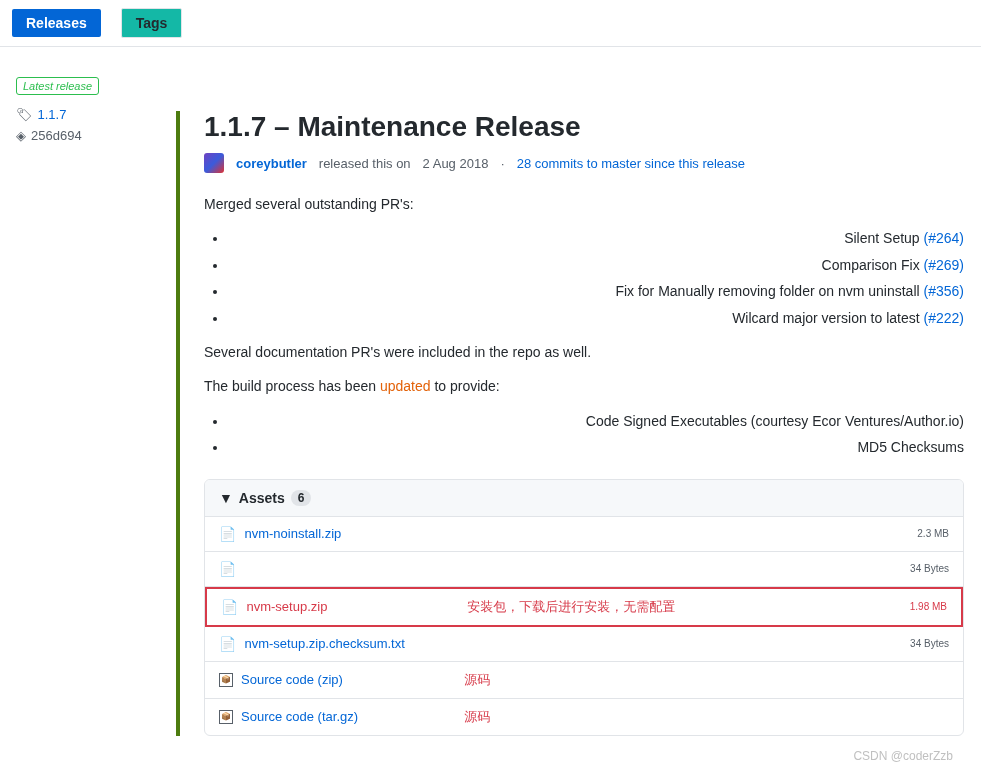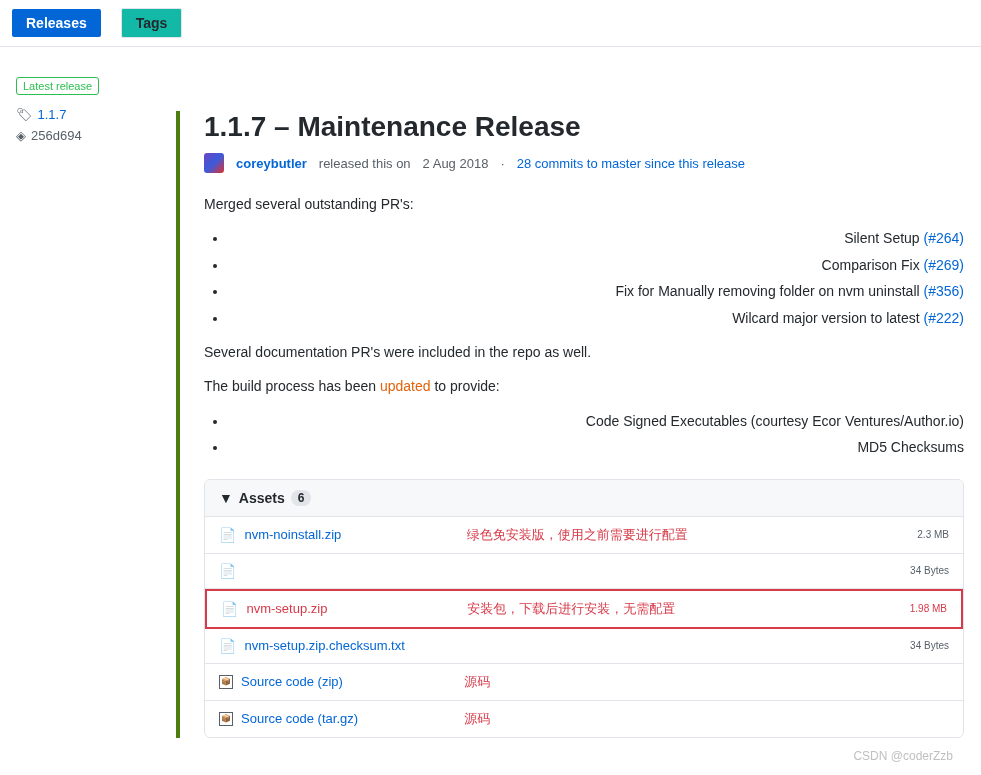--- a/index.html
+++ b/index.html
@@ -9,21 +9,21 @@
     .header-tabs { display: flex; align-items: center; padding: 8px 12px; border-bottom: 1px solid #e1e4e8; background: #fff; }
     .tab-btn { padding: 6px 14px; border-radius: 2px; font-size: 14px; font-weight: 600; cursor: pointer; border: none; }
     .tab-btn.active { background: #0366d6; color: #fff; }
     .tab-btn.inactive { background: #14b8a6; color: #24292e; border: 1px solid #e1e4e8; margin-left: 20px; }
     
     
     .main-container { display: flex; padding: 20px 16px; max-width: 980px; }
     
     
     .sidebar { width: 160px; flex-shrink: 0; padding-top: 10px; }
-    .latest-release-badge { display: inline-block; border: 1px solid #2cbe4e; color: #2cbe4e; font-size: 11px; padding: 2px 6px; border-radius: 3px; margin-bottom: 12px; }
+    .latest-release-badge { display: inline-block; border: 1px solid #2cbe4e; color: #2cbe4e; font-size: 11px; padding: 2px 6px; border-radius: 3px; margin-bottom: 12px; font-style: italic; }
     .sidebar-version { display: flex; align-items: center; gap: 5px; color: #0366d6; font-size: 13px; margin-bottom: 6px; }
     .sidebar-commit { display: flex; align-items: center; gap: 5px; color: #586069; font-size: 13px; }
     .tag-icon, .commit-icon { font-size: 13px; color: #586069; }
     
     
     .content { flex: 1; padding-left: 24px; border-left: 4px solid #4d7c0f; margin-top: 44px; }
     .release-title { font-size: 28px; font-weight: 600; color: #24292e; margin-bottom: 10px; }
     .release-meta { display: flex; align-items: center; gap: 12px; font-size: 13px; color: #586069; margin-bottom: 20px; }
     .release-meta .username { color: #0366d6; font-weight: 600; }
     .release-meta .commits-link { color: #0366d6; }
@@ -125,21 +125,20 @@
     <div class="assets-section">
       <div class="assets-header">
         <span>▼</span>
         <span>Assets</span>
         <span class="assets-count">6</span>
       </div>
 
       <div class="asset-row">
         <span class="asset-icon">📄</span>
         <a class="asset-name" href="#" style="color:#0366d6; text-decoration:none;">nvm-noinstall.zip</a>
-        <span class="asset-annotation" style="color:#d73a49;">绿色免安装版，使用之前需要进行配置</span>
         <span class="asset-size">2.3 MB</span>
       </div>
 
       <div class="asset-row">
         <span class="asset-icon">📄</span>
         <span class="asset-annotation"></span>
         <span class="asset-size">34 Bytes</span>
       </div>
 
       <div class="asset-row highlighted" style="border: 2px solid #d73a49;">

